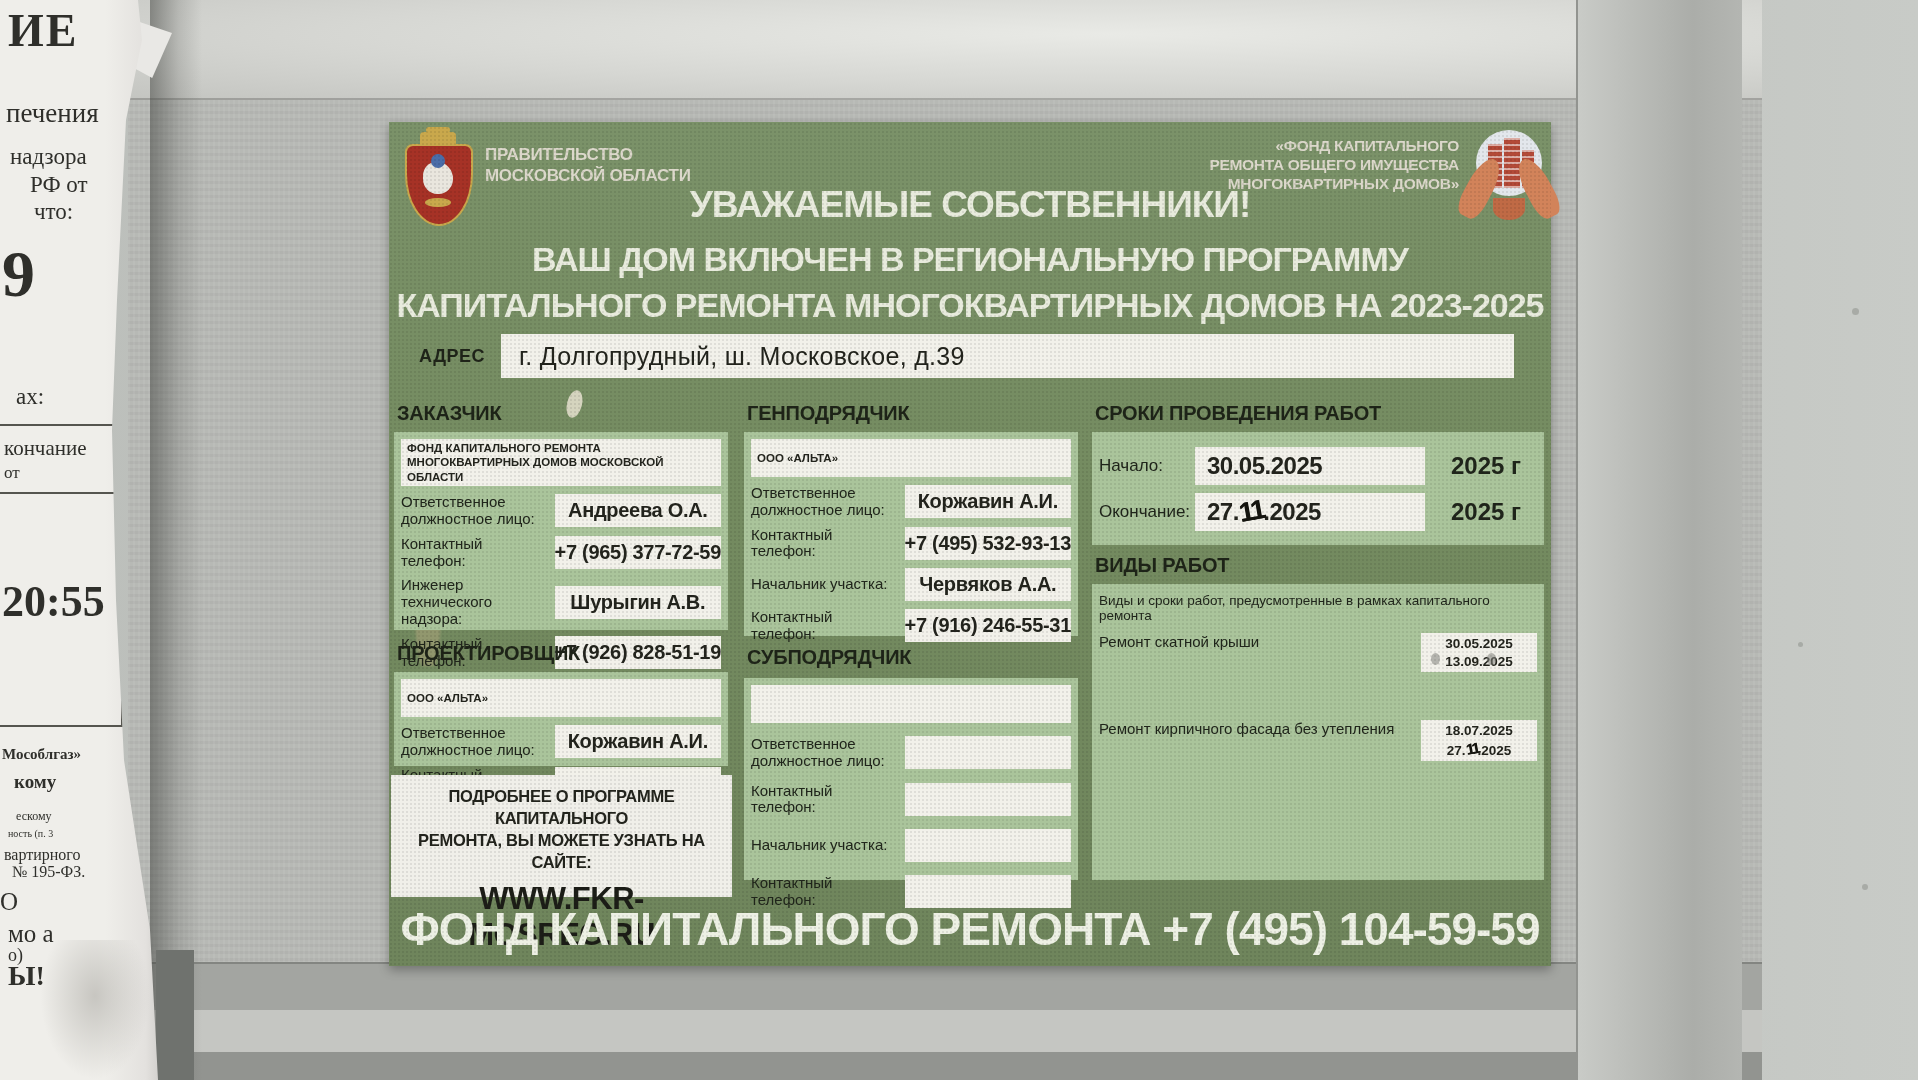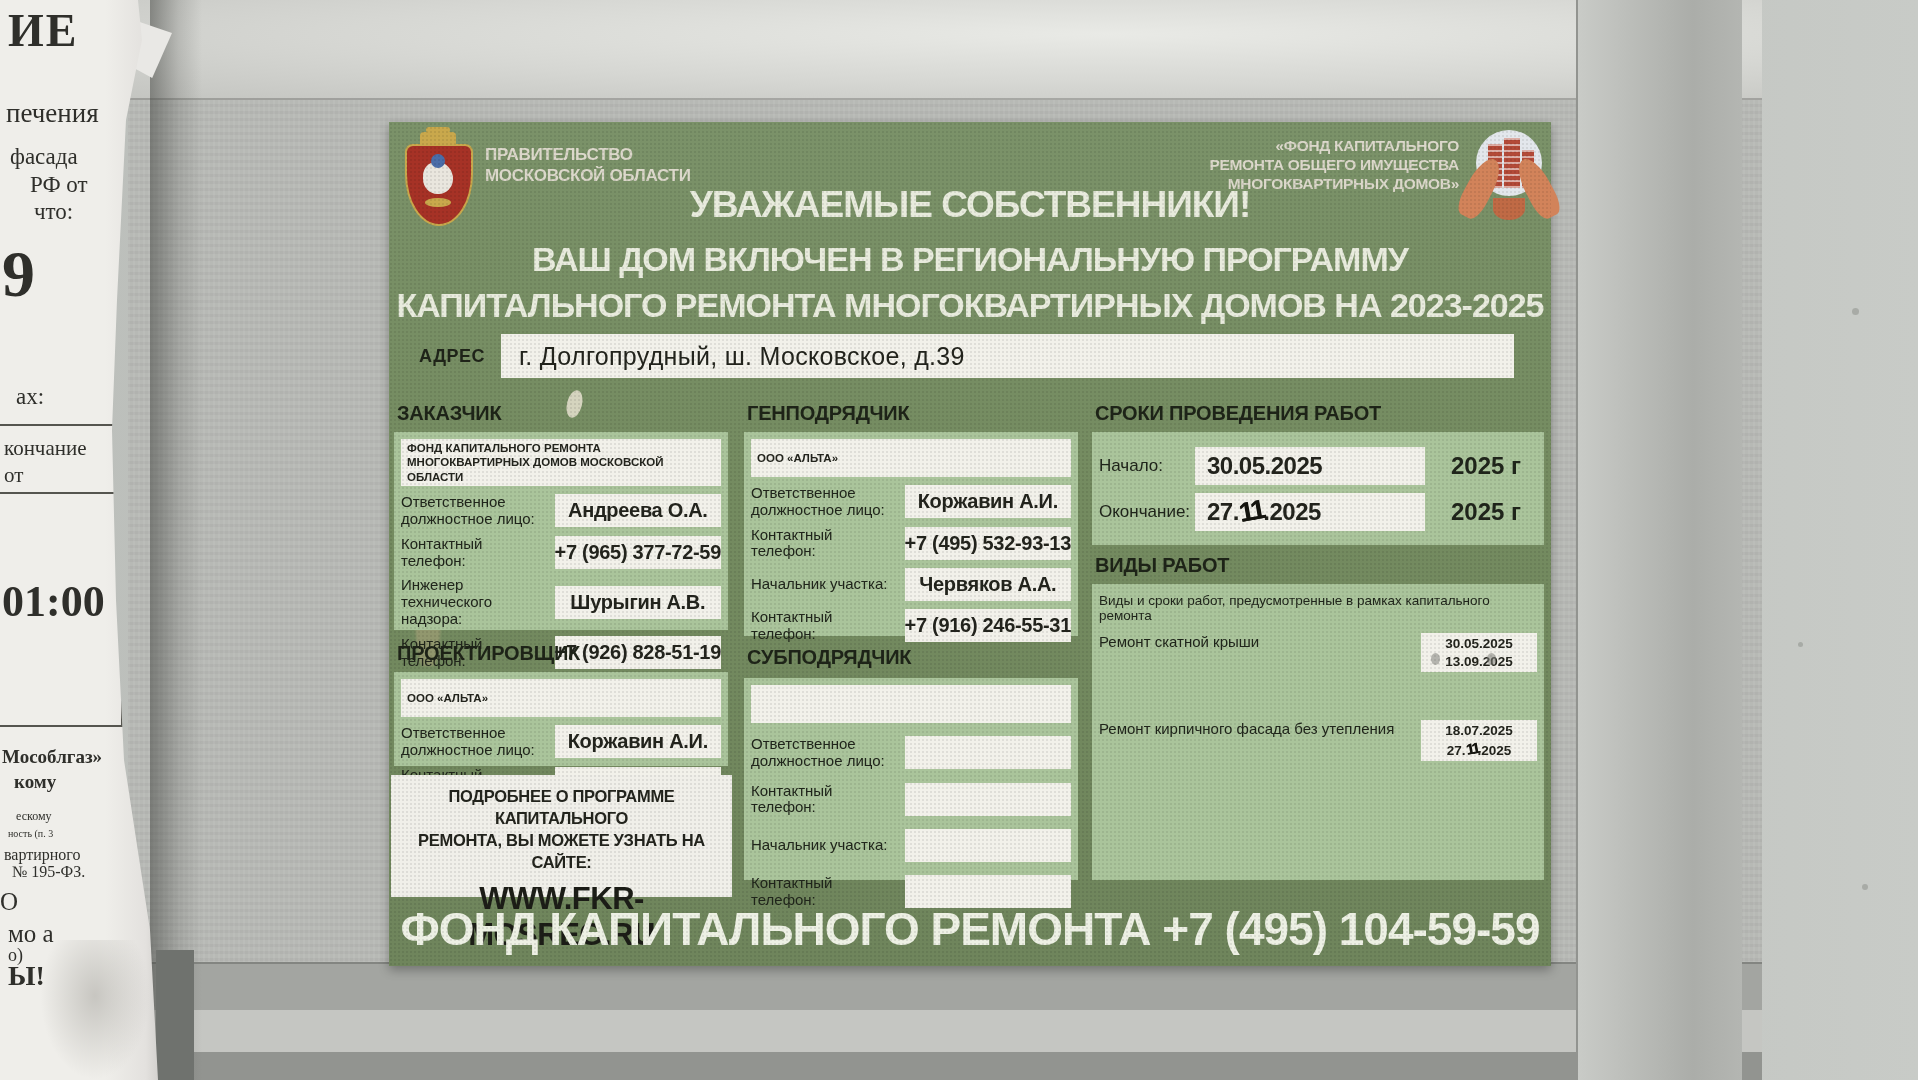--- a/index.html
+++ b/index.html
@@ -39,23 +39,23 @@
   .f0{left:8px;top:4px;font-size:46px;font-weight:bold;letter-spacing:2px;}
   .f1{left:6px;top:98px;font-size:27px;}
   .f2{left:10px;top:144px;font-size:23px;}
   .f3{left:30px;top:172px;font-size:23px;}
   .f4{left:34px;top:199px;font-size:23px;}
   .f5{left:2px;top:236px;font-size:66px;font-weight:bold;}
   .f6{left:16px;top:384px;font-size:23px;}
   .pbox{position:absolute;left:-24px;top:424px;width:143px;height:299px;border:2px solid #55554f;}
   .pline{position:absolute;left:-24px;top:492px;width:145px;height:0;border-top:2px solid #55554f;}
   .f7{left:4px;top:436px;font-size:21px;}
-  .f8{left:4px;top:463px;font-size:21px;}
+  .f8{left:4px;top:463px;font-size:17px;}
   .f9{left:2px;top:576px;font-size:44px;font-weight:bold;}
-  .f10{left:2px;top:746px;font-size:19px;font-weight:bold;text-align:center;}
+  .f10{left:2px;top:746px;font-size:15px;font-weight:bold;text-align:center;}
   .f11{left:14px;top:771px;font-size:19px;font-weight:bold;}
   .f12{left:16px;top:809px;font-size:12px;text-align:right;}
   .f13{left:8px;top:828px;font-size:10px;}
   .f14{left:4px;top:846px;font-size:16px;}
   .f15{left:12px;top:863px;font-size:16px;}
   .f16{left:0px;top:888px;font-size:25px;}
   .f17{left:8px;top:920px;font-size:25px;}
   .f18{left:8px;top:945px;font-size:18px;}
   .f19{left:8px;top:960px;font-size:28px;font-weight:bold;}
   
@@ -160,30 +160,30 @@
   <div class="darkgap"></div>
   <div class="speck sp1"></div>
   <div class="speck sp2"></div>
   <div class="speck sp3"></div>
   <div class="torn-tab"></div>
 
   <div class="paper">
     <div class="crumple"></div>
     <div class="pf f0">ИЕ</div>
     <div class="pf f1">печения</div>
-    <div class="pf f2">фасада</div>
+    <div class="pf f2">надзора</div>
     <div class="pf f3">РФ от</div>
     <div class="pf f4">что:</div>
     <div class="pf f5">9</div>
     <div class="pf f6">ах:</div>
     <div class="pbox"></div>
     <div class="pline"></div>
     <div class="pf f7">кончание</div>
     <div class="pf f8">от</div>
-    <div class="pf f9">01:00</div>
+    <div class="pf f9">20:55</div>
     <div class="pf f10">Мособлгаз»</div>
     <div class="pf f11">кому</div>
     <div class="pf f12">ескому</div>
     <div class="pf f13">ность (п. 3</div>
     <div class="pf f14">вартирного</div>
     <div class="pf f15">№ 195-ФЗ.</div>
     <div class="pf f16">О</div>
     <div class="pf f17">мо  а</div>
     <div class="pf f18">о)</div>
     <div class="pf f19">Ы!</div>

